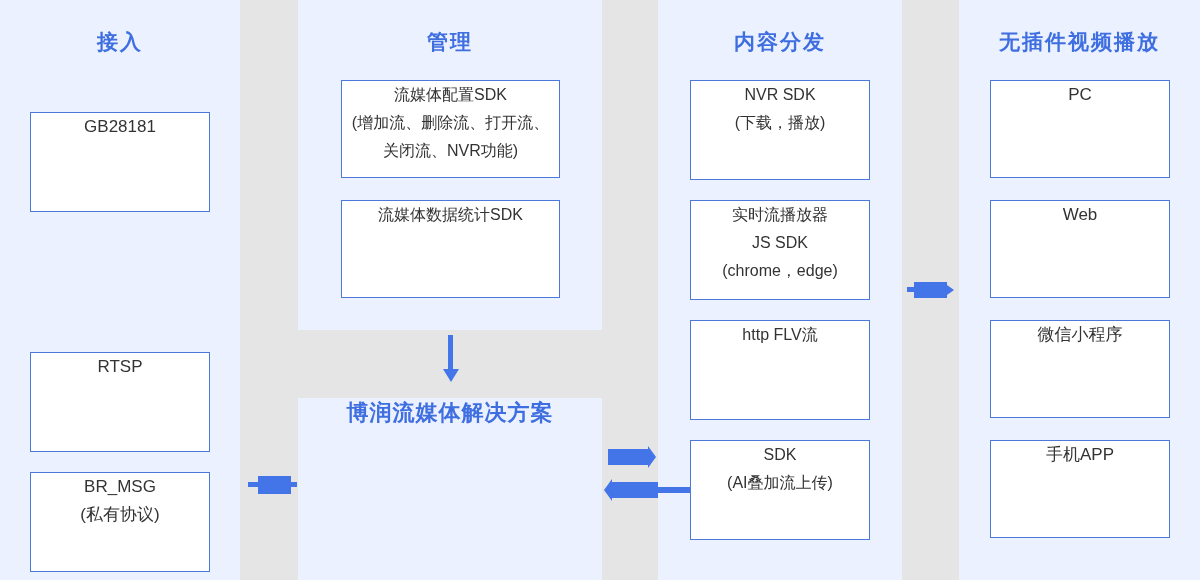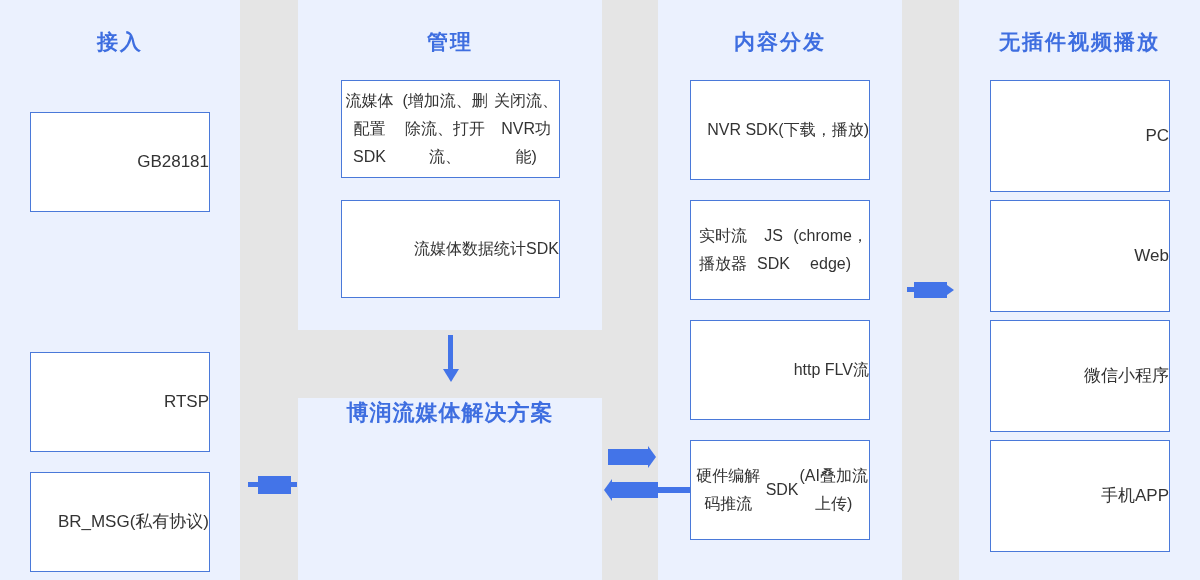--- a/index.html
+++ b/index.html
@@ -36,30 +36,30 @@
   }
   #title-access{left:0;width:240px;}
   #title-manage{left:298px;width:304px;}
   #title-distribute{left:658px;width:244px;}
   #title-playback{left:959px;width:241px;}
 
   .box{
     position:absolute;
     background:var(--box-bg);
     border:1px solid var(--box-border);
-    display:flex;flex-direction:row;
-    align-items:center;justify-content:flex-end;
+    display:flex;flex-direction:column;
+    align-items:center;justify-content:flex-start;
     text-align:center;
     color:var(--box-text);
     font-size:17px;line-height:28px;
   }
   .col1{left:30px;width:180px;height:100px;margin-top:32px;}
   .col2{left:341px;width:219px;height:98px;font-size:16px;}
   .col3{left:690px;width:180px;height:100px;font-size:16px;}
-  .col4{left:990px;width:180px;height:112px;}
+  .col4{left:990px;width:180px;height:98px;}
   .r1{top:80px;}.r2{top:200px;}.r3{top:320px;}.r4{top:440px;}
 
   .solution-label{
     font-size:22px;font-weight:bold;
     color:var(--title-color);
     letter-spacing:1px;
   }
 
   .arrow-part{position:absolute;background:var(--arrow);}
   .tri{position:absolute;width:0;height:0;background:transparent;}
@@ -140,21 +140,20 @@
   </div>
   <div class="box col3 r2">
     <span>实时流播放器</span>
     <span>JS SDK</span>
     <span>(chrome，edge)</span>
   </div>
   <div class="box col3 r3">
     <span>http FLV流</span>
   </div>
   <div class="box col3 r4">
-    <span>硬件编解码推流</span>
     <span>SDK</span>
     <span>(AI叠加流上传)</span>
   </div>
 
   <div class="box col4 r1">
     <span>PC</span>
   </div>
   <div class="box col4 r2">
     <span>Web</span>
   </div>

